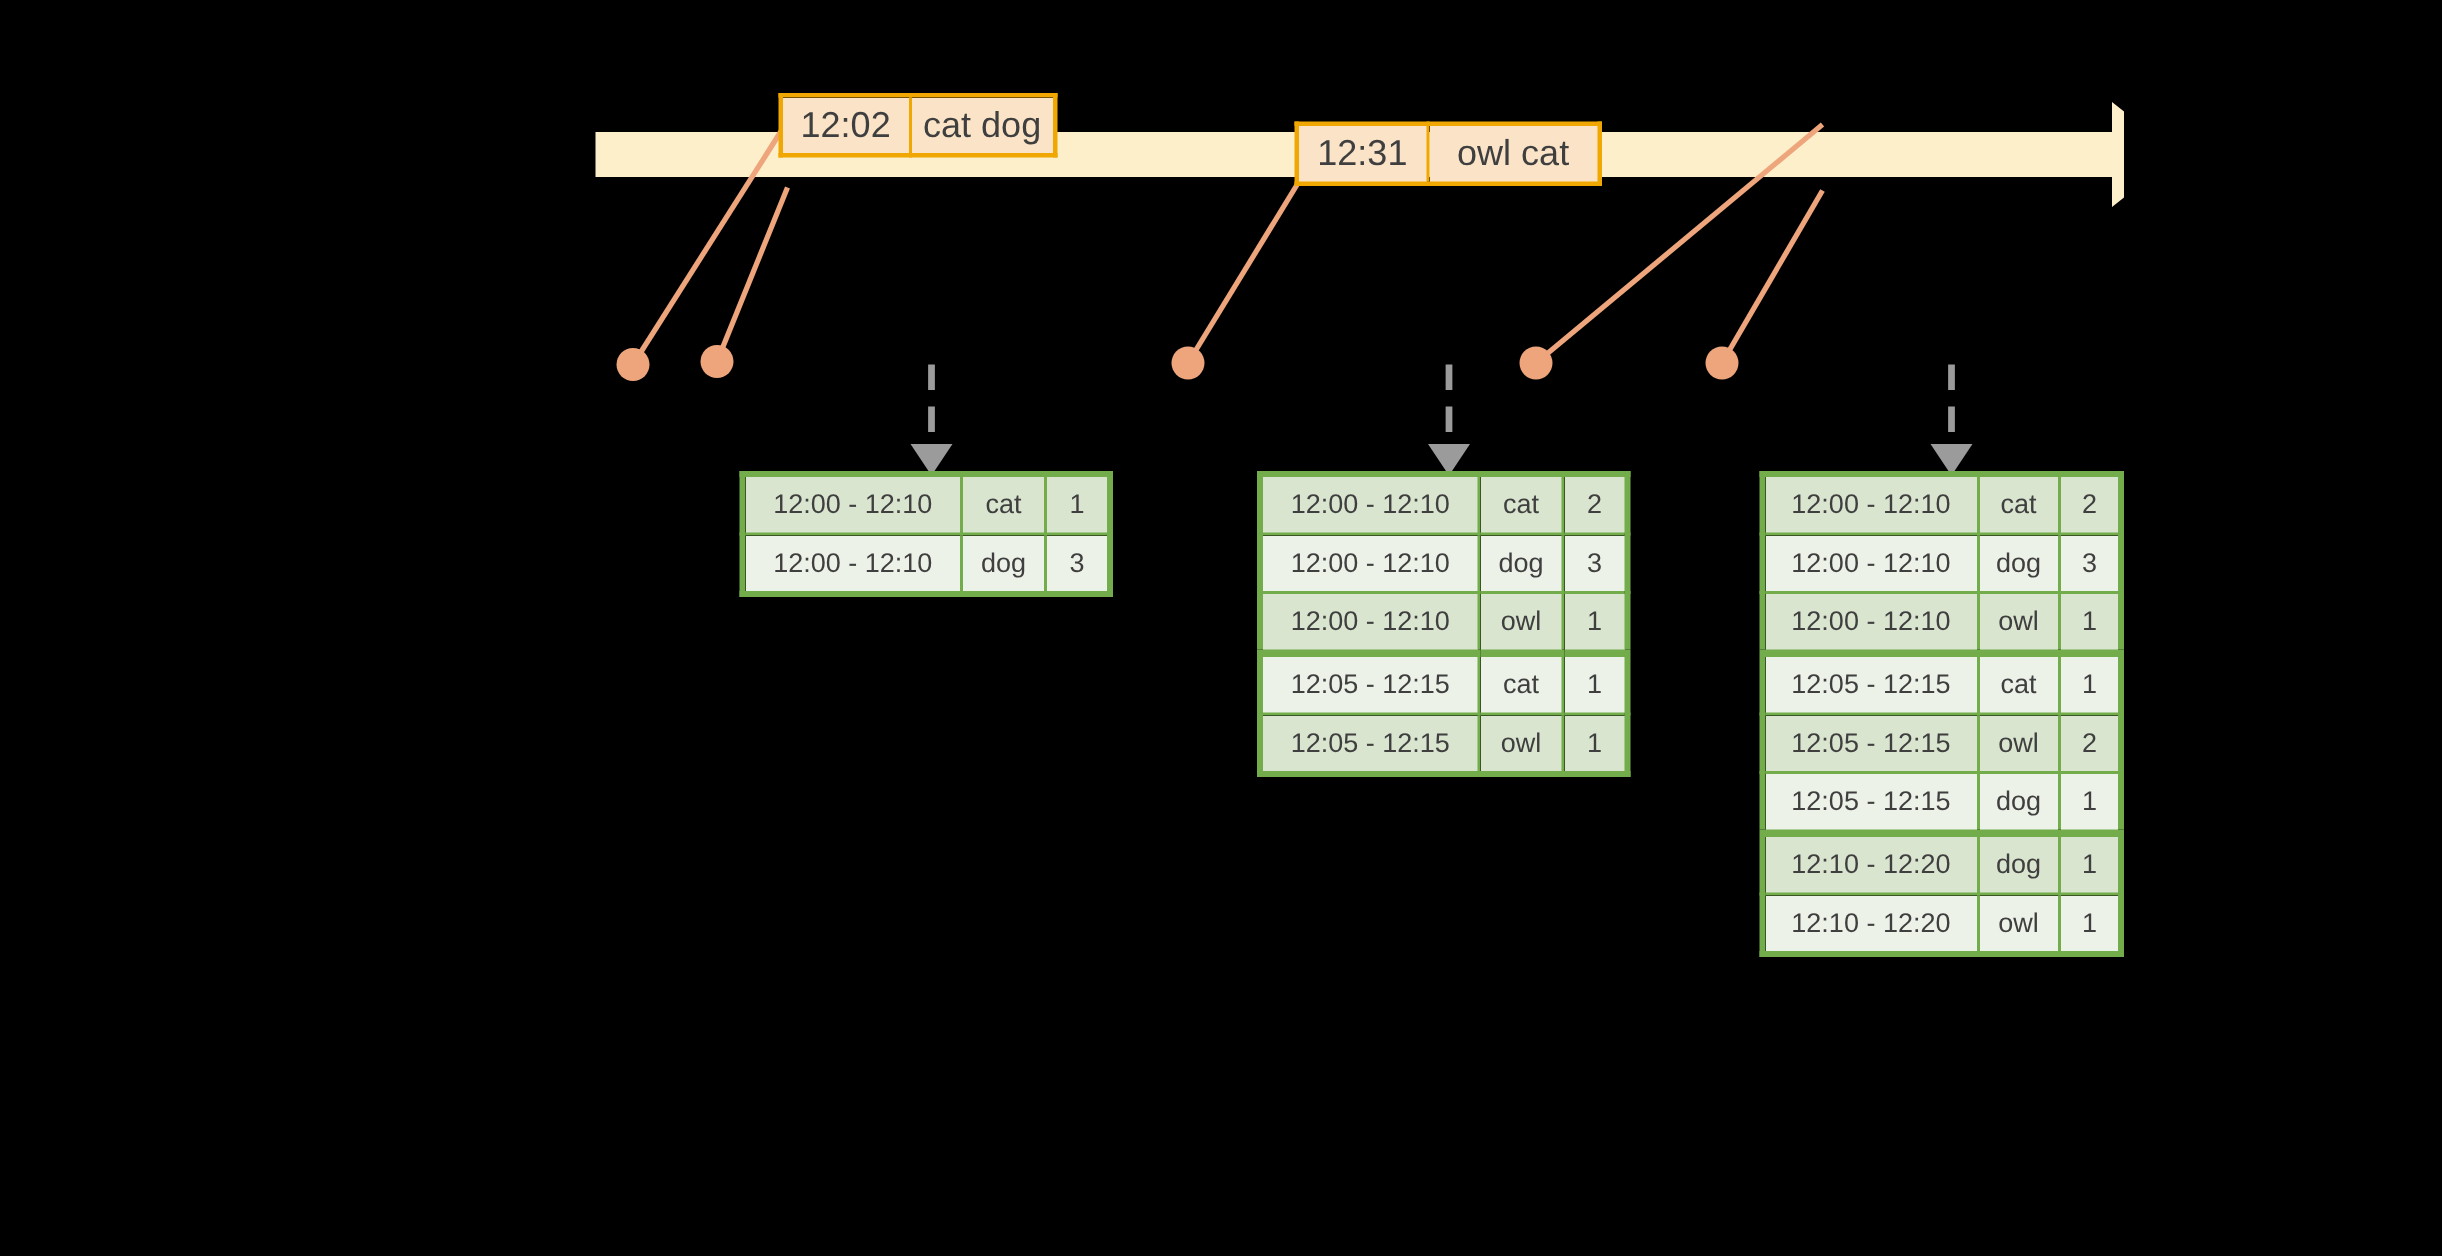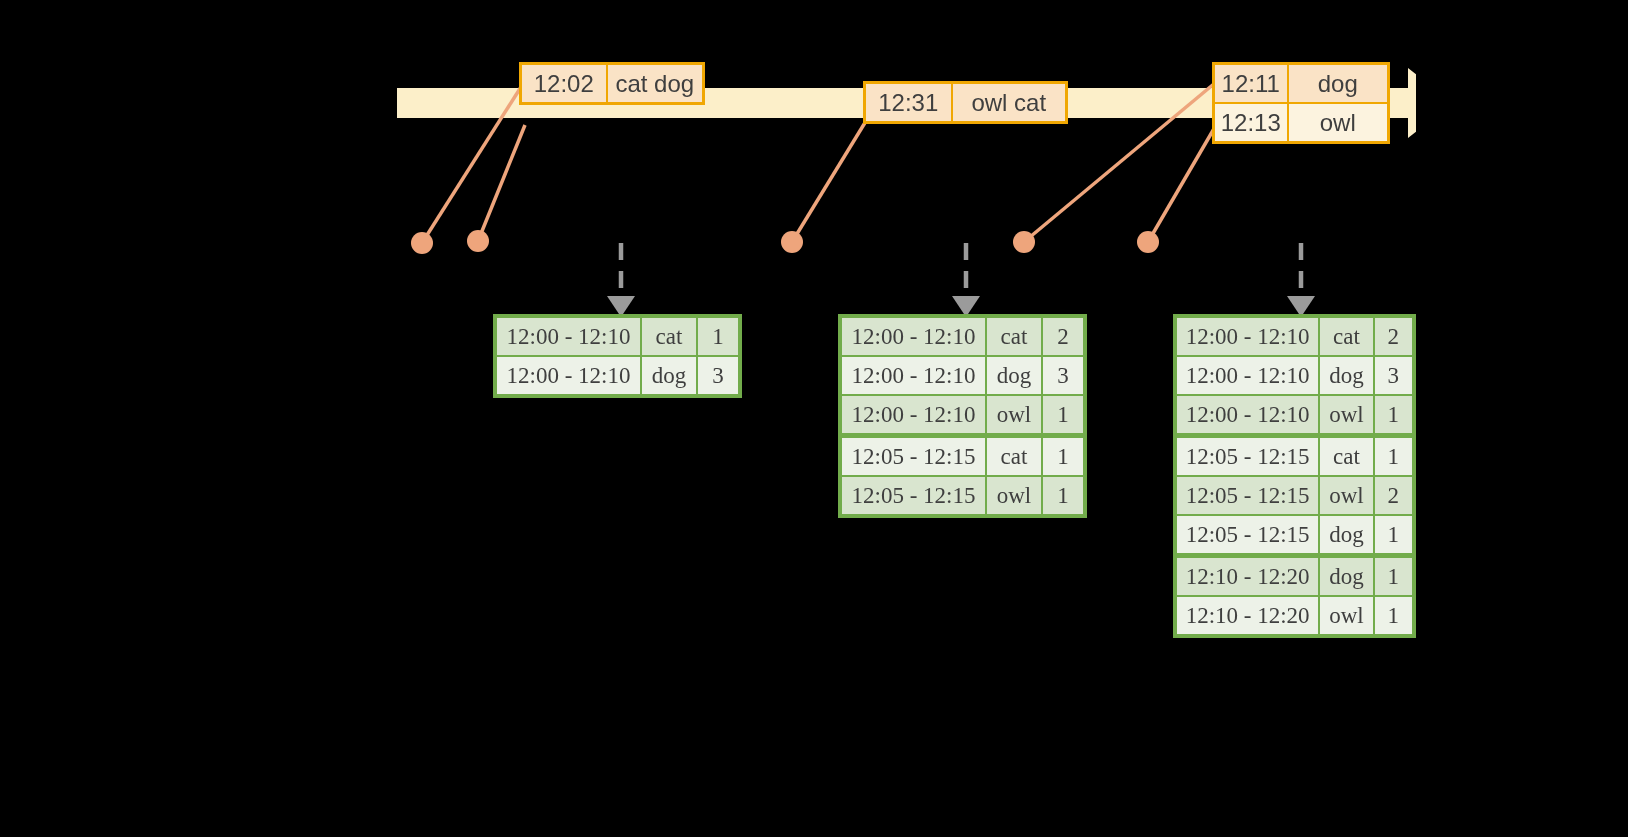--- a/index.html
+++ b/index.html
@@ -16,21 +16,21 @@
 
   table{position:absolute;border-collapse:collapse;table-layout:fixed;}
   td{text-align:center;vertical-align:middle;color:var(--text);overflow:hidden;white-space:nowrap;}
 
   .evt{border:3px solid var(--event-border);}
   .evt td{border:2px solid var(--event-border);height:35px;font-size:24px;}
   .evt tr.dark td{background:var(--event-row-dark);}
   .evt tr.light td{background:var(--event-row-light);}
 
   .res{border:4px solid var(--result-border);}
-  .res td{border:2px solid var(--result-border);height:35px;font-size:23px;font-family:Liberation Serif, serif;}
+  .res td{border:2px solid var(--result-border);height:35px;font-size:18px;}
   .res tr.dark td{background:var(--result-row-dark);}
   .res tr.light td{background:var(--result-row-light);}
   .res tr.sep td{border-top-width:5px;}
 </style>
 </head>
 <body>
 
 <div class="canvas">
 
   <svg class="layer" width="1628" height="837" viewBox="0 0 1628 837">
@@ -76,36 +76,20 @@
         <col style="width:115px">
       </colgroup>
     <tbody>
         <tr class="dark">
           <td>12:31</td>
           <td>owl cat</td>
         </tr>
       </tbody>
   </table>
 
-  <table class="evt" style="left:1212px;top:62px">
-    <colgroup>
-        <col style="width:74px">
-        <col style="width:101px">
-      </colgroup>
-    <tbody>
-        <tr class="dark">
-          <td>12:11</td>
-          <td>dog</td>
-        </tr>
-        <tr class="light">
-          <td>12:13</td>
-          <td>owl</td>
-        </tr>
-      </tbody>
-  </table>
 
   <table class="res" style="left:493px;top:314px">
     <colgroup>
         <col style="width:146px">
         <col style="width:56px">
         <col style="width:43px">
       </colgroup>
     <tbody>
         <tr class="dark">
           <td>12:00 - 12:10</td>

